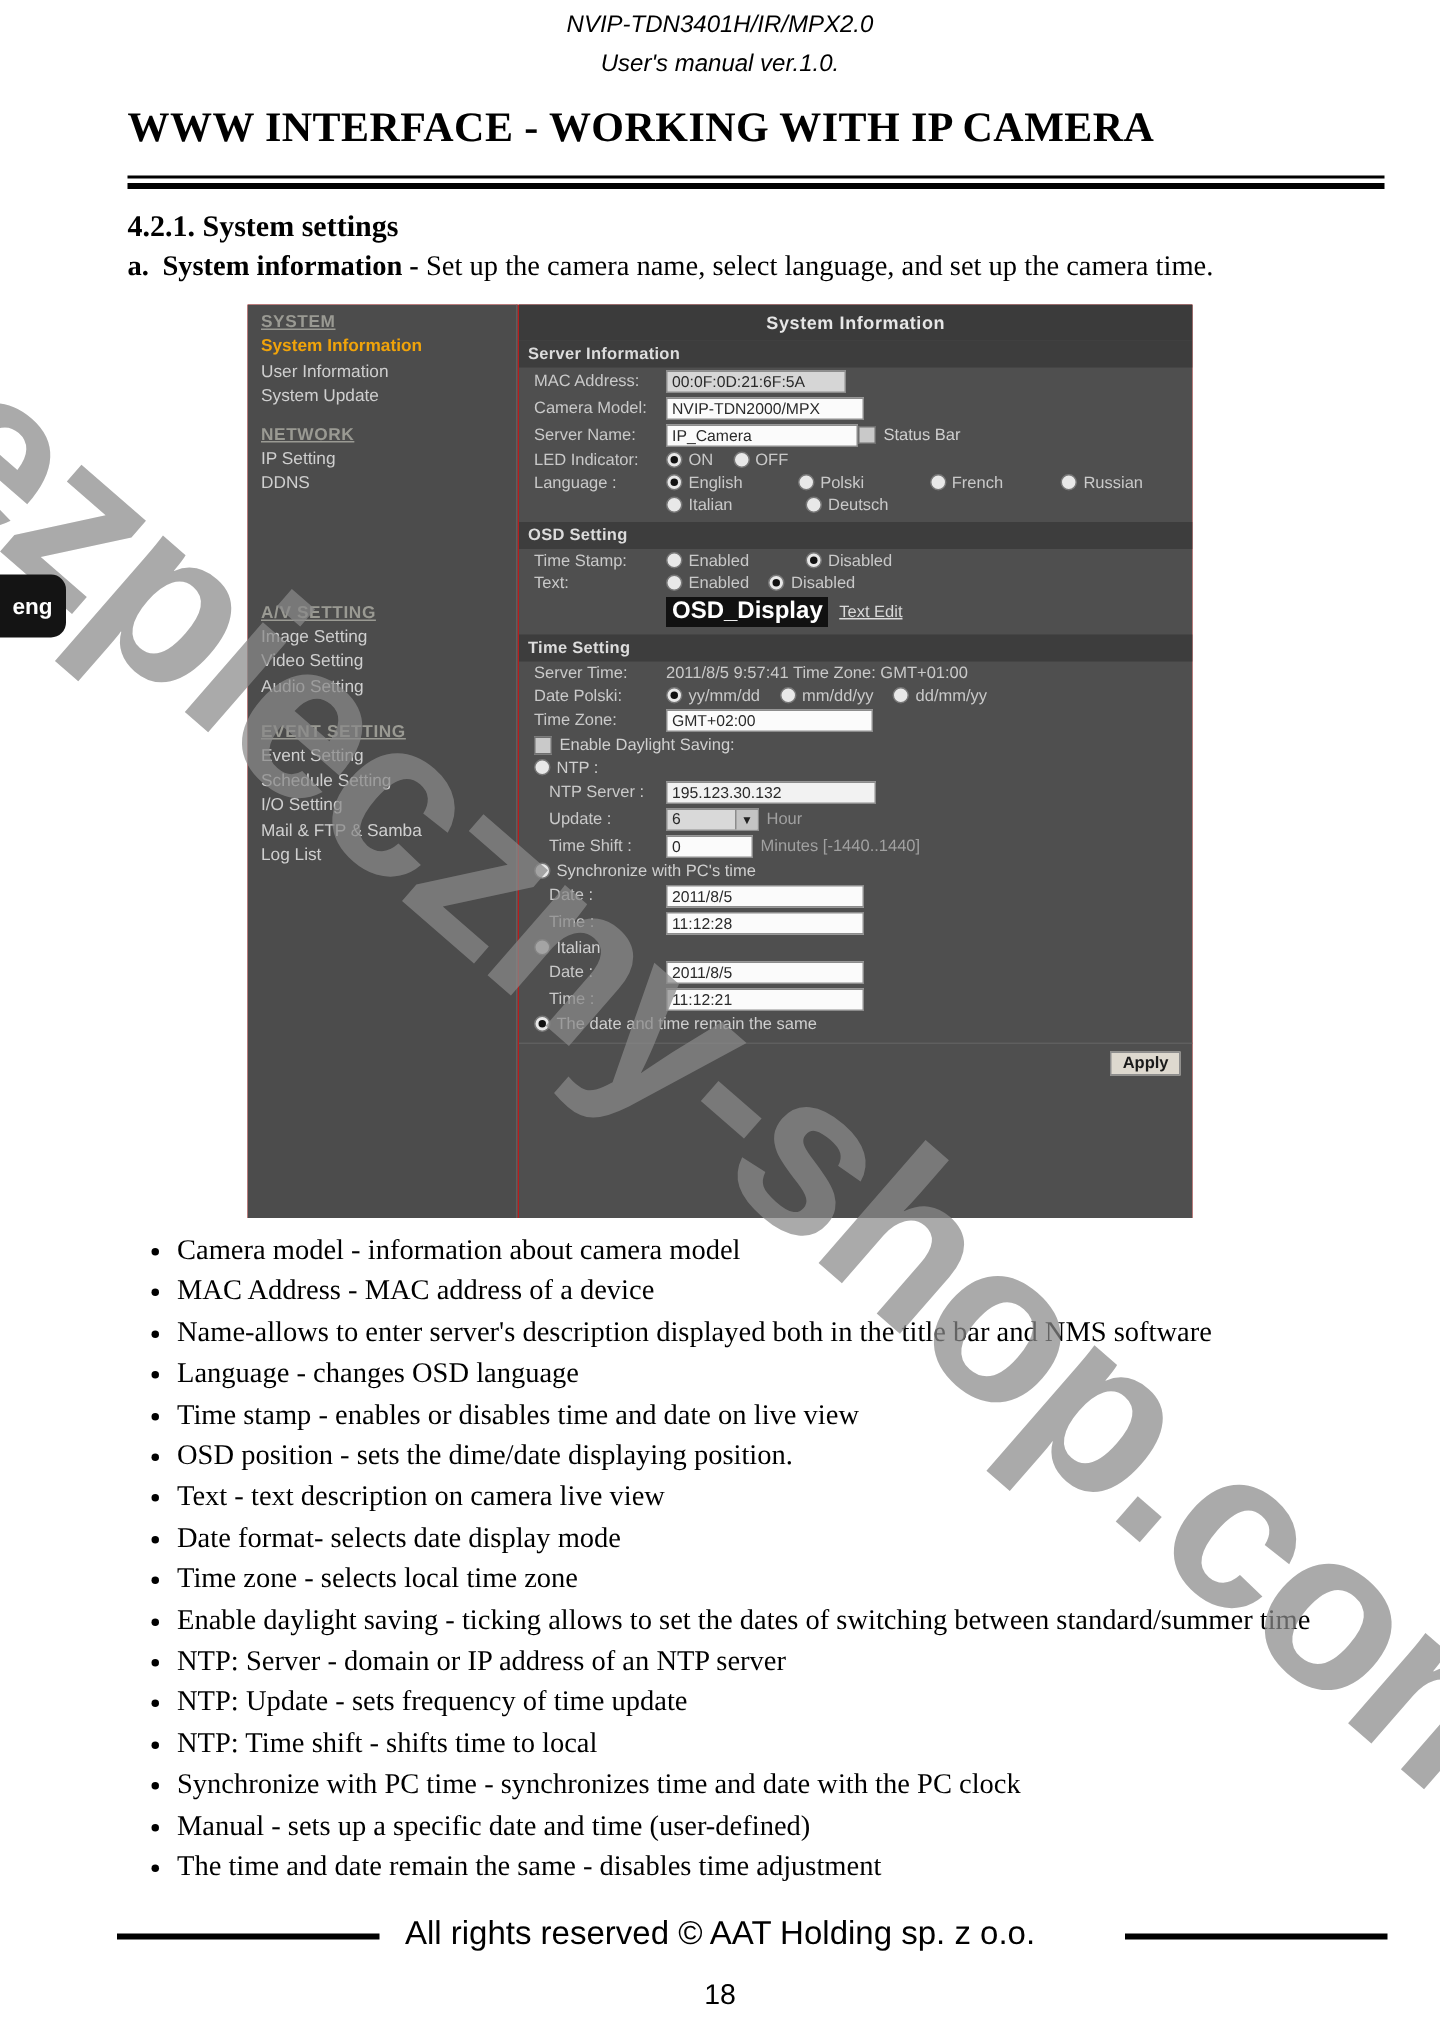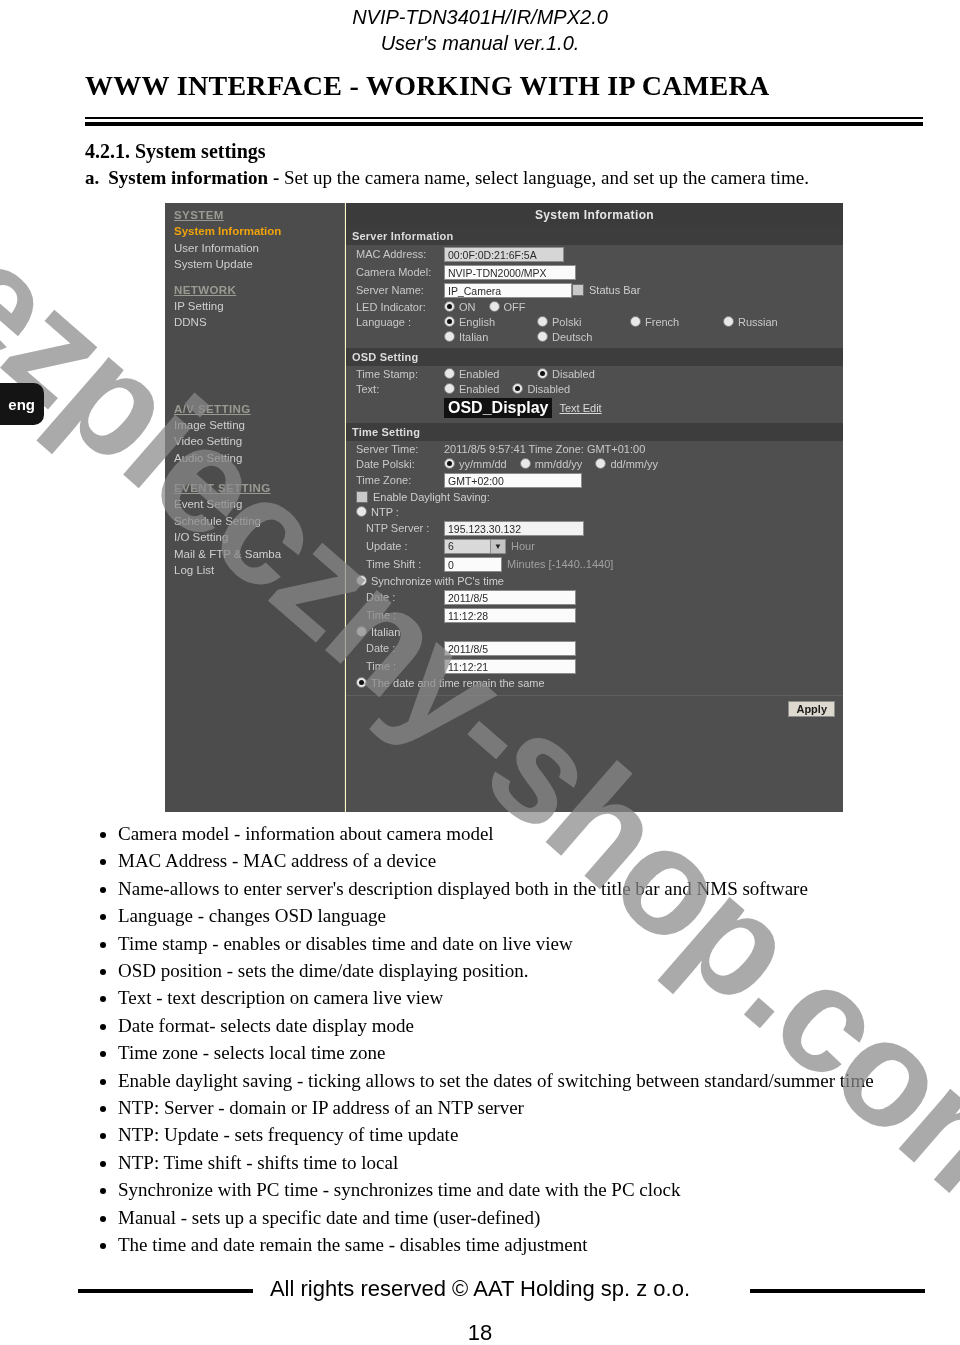--- a/index.html
+++ b/index.html
@@ -29,21 +29,21 @@
     pointer-events:none;
     z-index:5;
   }
 
   
   .doc-header{
     position:absolute;left:0;top:4px;width:960px;
     text-align:center;
     font-family:"Liberation Sans",sans-serif;
     font-style:italic;
-    font-size:20px;
+    font-size:16px;
     line-height:26px;
     z-index:2;
   }
 
   .main-title{
     position:absolute;left:85px;top:70px;
     font-family:"Liberation Serif",serif;
     font-weight:700;font-size:28px;
     letter-spacing:.3px;
     z-index:2;
@@ -79,25 +79,24 @@
     display:flex;align-items:center;justify-content:flex-end;
     padding-right:9px;
     box-sizing:border-box;
     z-index:6;
   }
 
   
   .shot{
     position:absolute;left:165px;top:203px;
     width:630px;height:609px;
-    background:#fef9c3;
+    background:#b91c1c;
     font-family:"Liberation Sans",sans-serif;
     z-index:3;
     overflow:hidden;
-    padding-left:48px;
   }
   .shot-side{
     position:absolute;left:0;top:0;width:180px;height:609px;
     background:#4c4c4c;
     border-right:1px solid #5d5d5d;
     box-sizing:border-box;
     padding:6px 0 0 9px;
   }
   .nav-group{
     color:#9a9a93;font-size:11.5px;font-weight:700;
@@ -217,21 +216,21 @@
 
   
   .footer-line-l{position:absolute;left:78px;top:1289px;width:175px;height:4px;background:#000;z-index:2;}
   .footer-line-r{position:absolute;left:750px;top:1289px;width:175px;height:4px;background:#000;z-index:2;}
   .footer-txt{
     position:absolute;left:0;top:1276px;width:960px;text-align:center;
     font-family:"Liberation Sans",sans-serif;font-size:22px;z-index:2;
   }
   .page-num{
     position:absolute;left:0;top:1320px;width:960px;text-align:center;
-    font-family:"Liberation Sans",sans-serif;font-size:22px;z-index:2;
+    font-family:"Liberation Sans",sans-serif;font-size:19px;z-index:2;
   }
 </style>
 </head>
 <body>
 
 <div class="doc-header">
   <div>NVIP-TDN3401H/IR/MPX2.0</div>
   <div>User's manual ver.1.0.</div>
 </div>
 

